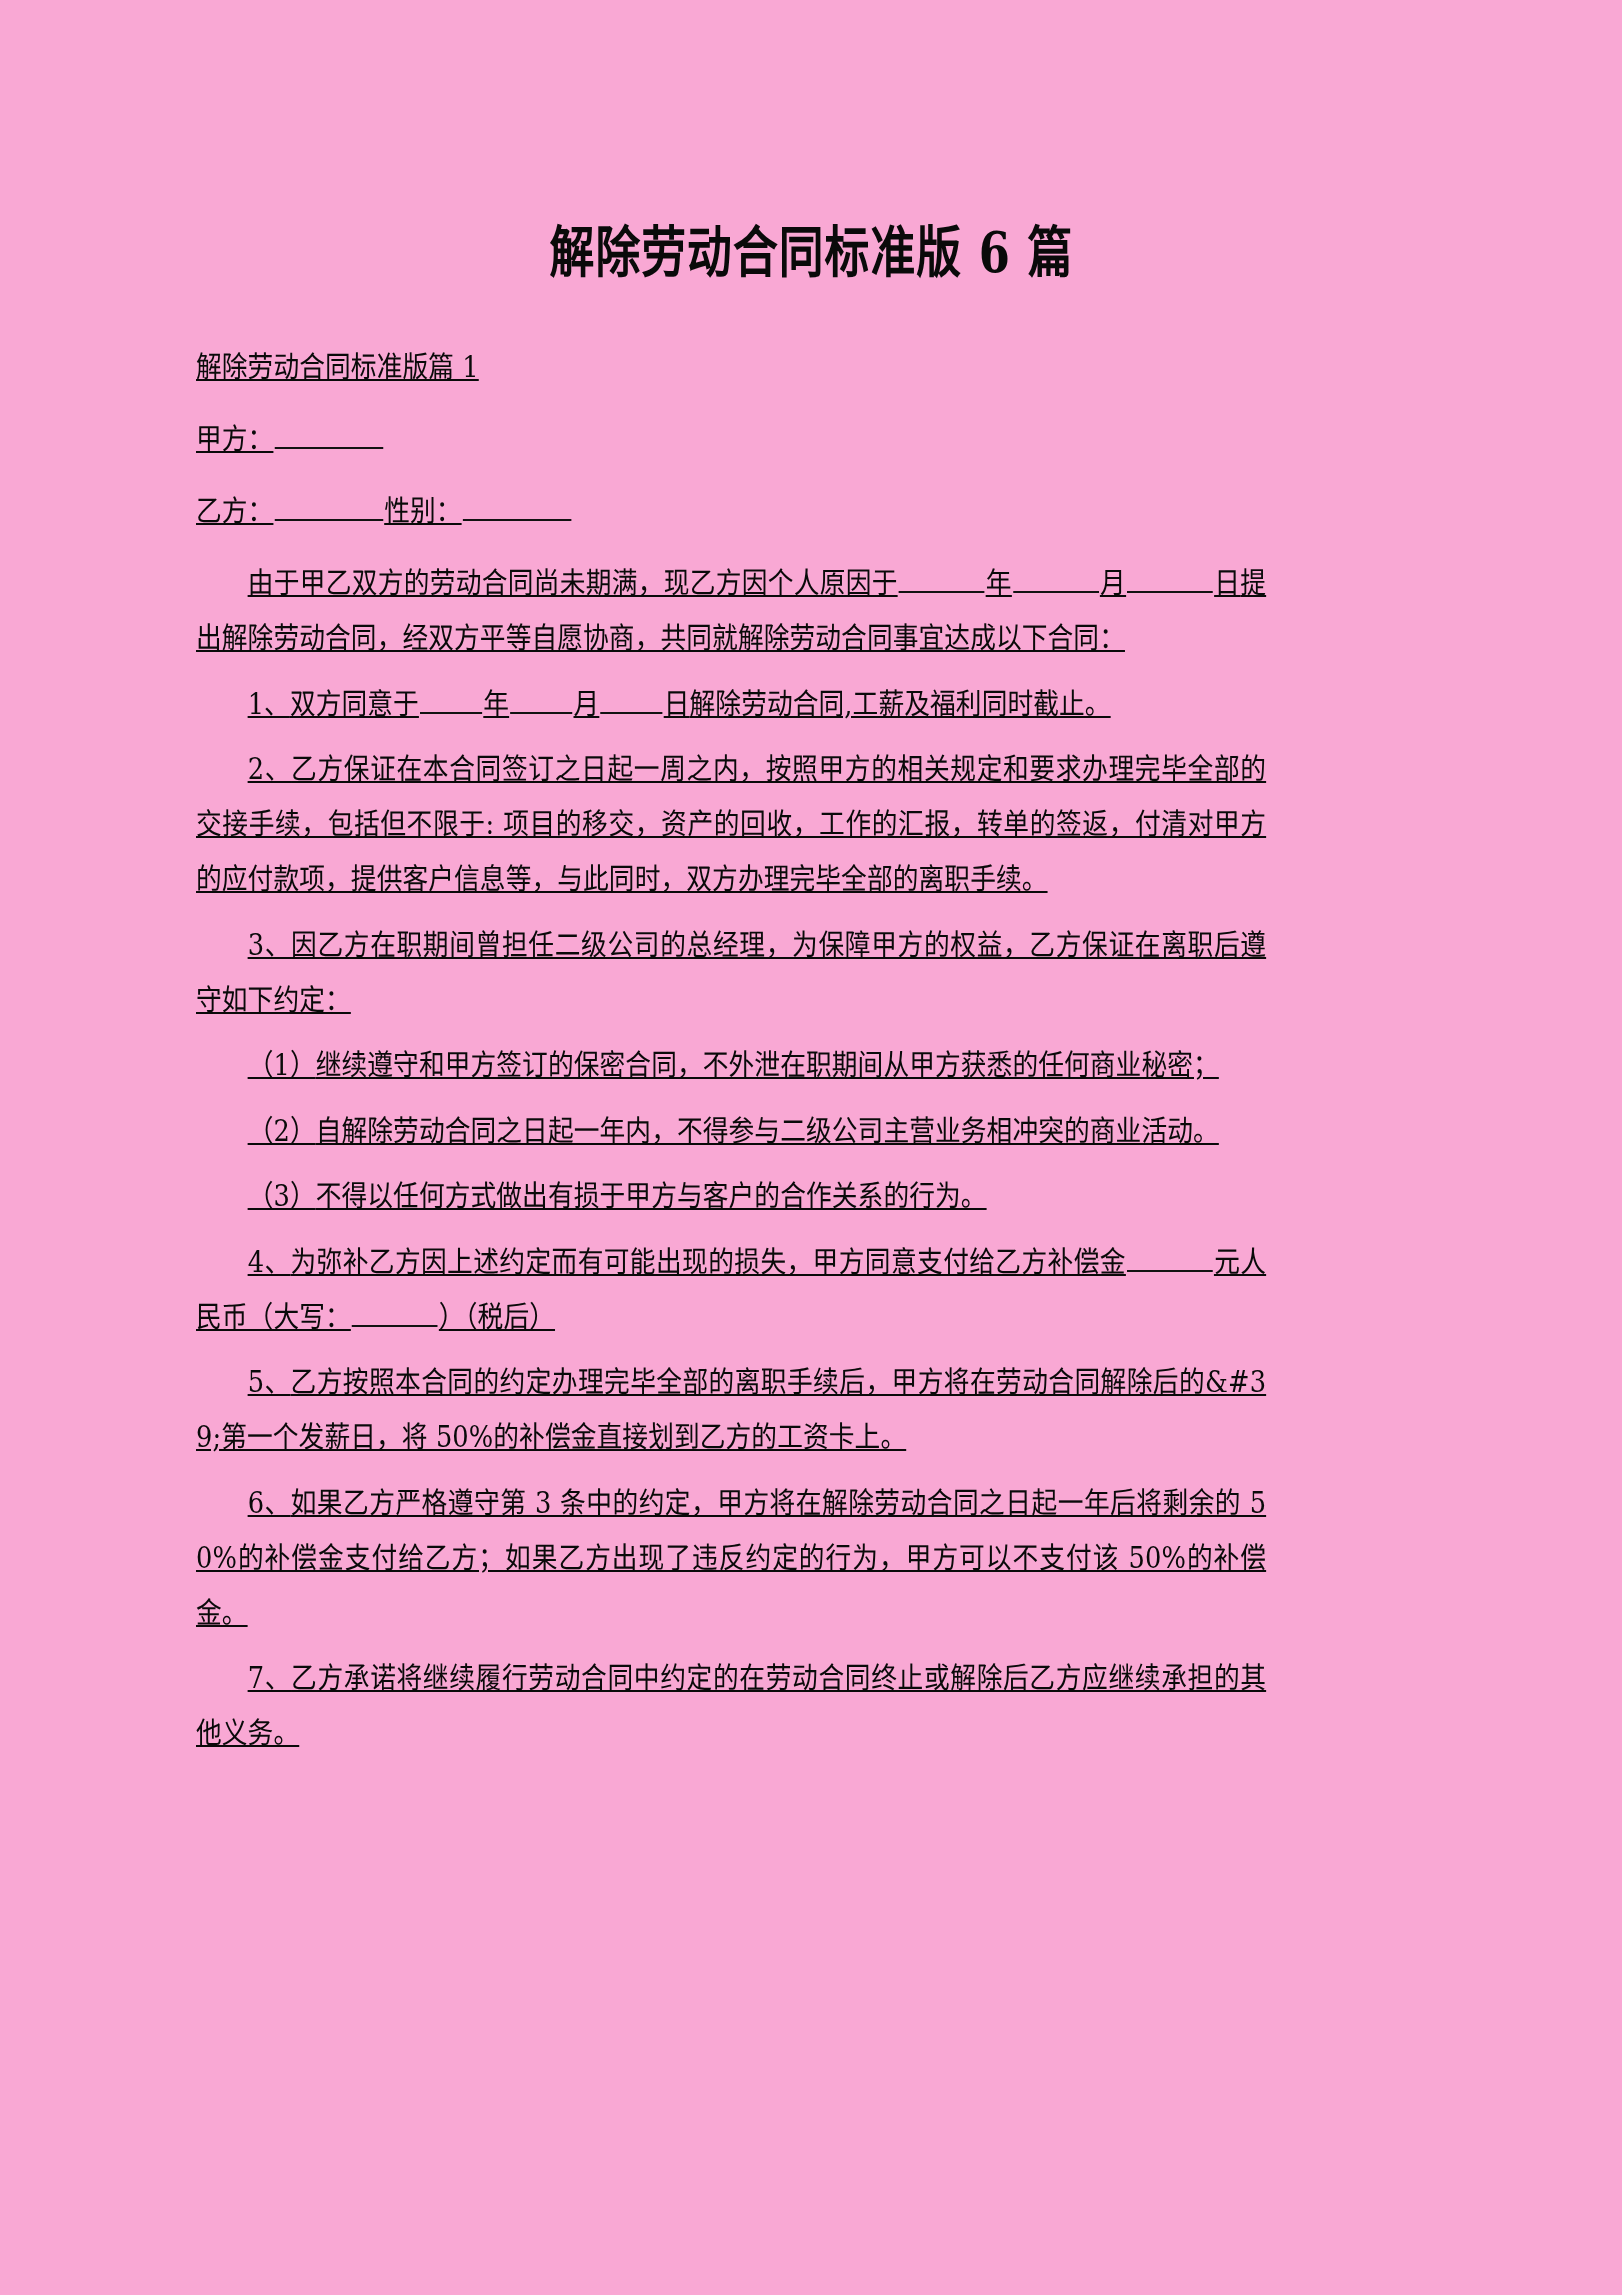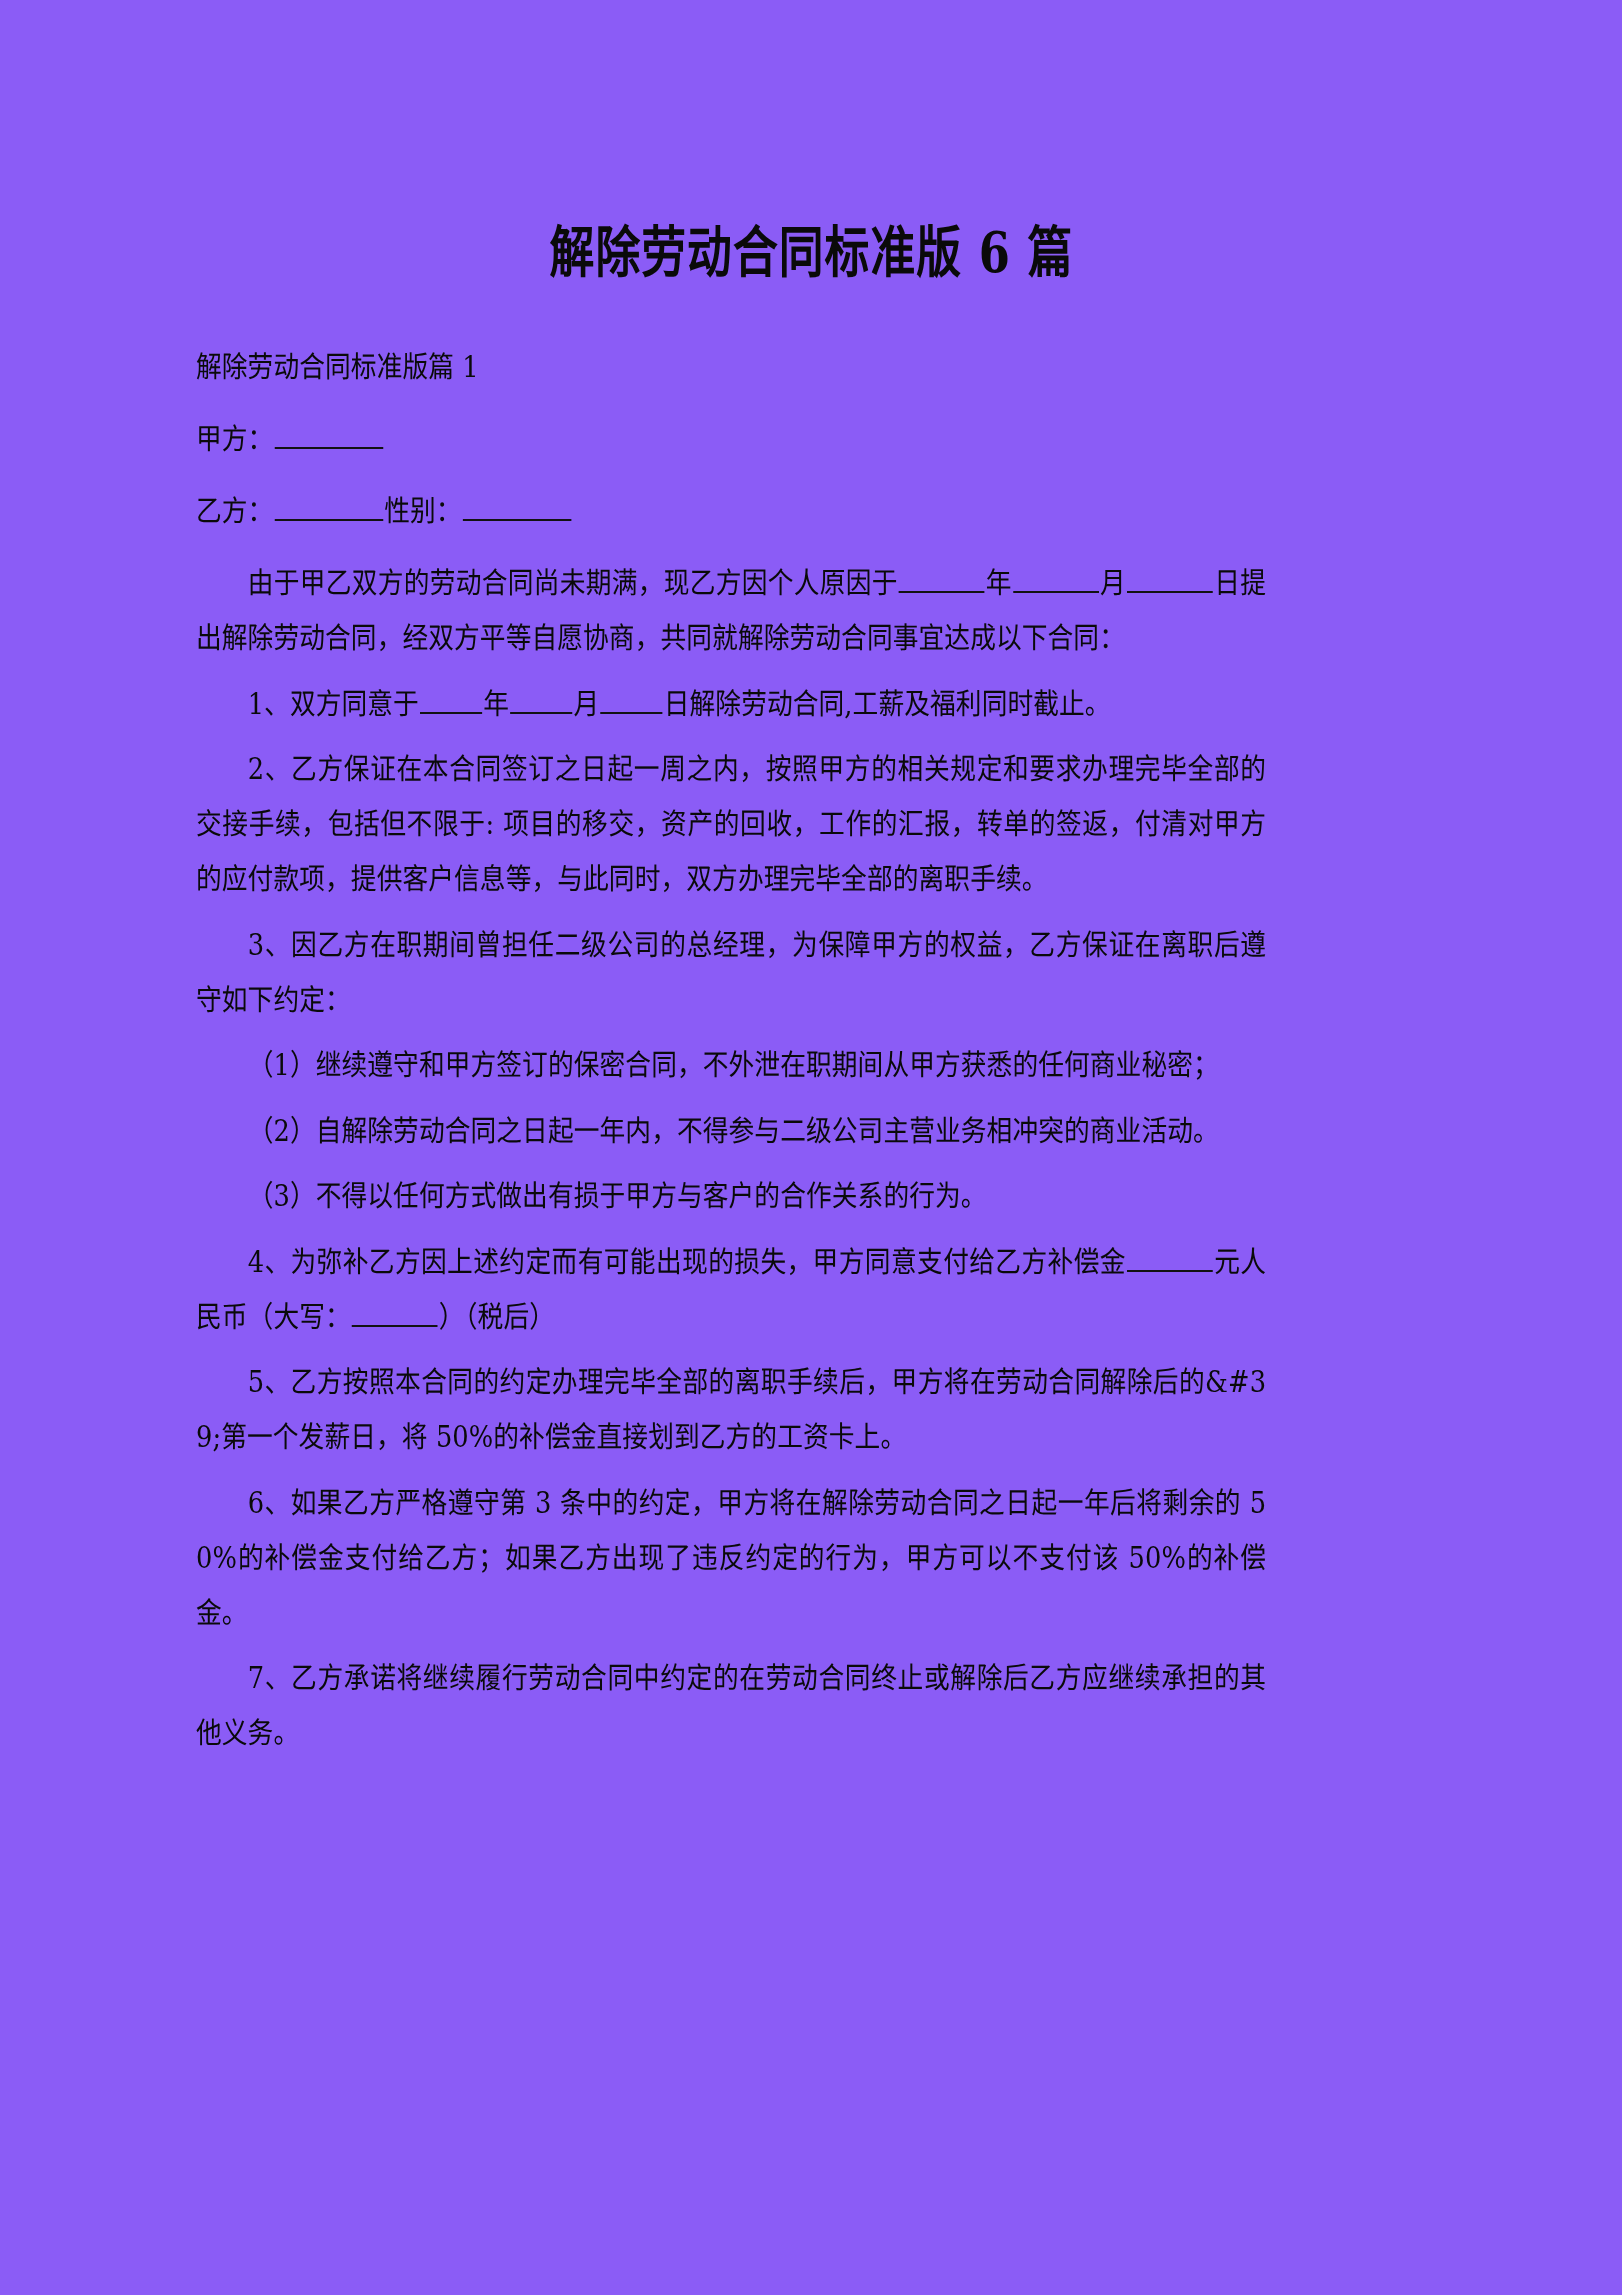--- a/index.html
+++ b/index.html
@@ -6,21 +6,21 @@
   html, body {
     margin: 0;
     padding: 0;
     background: #ffffff;
   }
 
   .page {
     position: relative;
     width: 1623px;
     height: 2295px;
-    background: #8b5cf6;
+    background: #f9a8d4;
     box-sizing: border-box;
     overflow: hidden;
     font-family: "DejaVu Serif", "Liberation Serif", serif;
     color: #0a0a0a;
   }
 
   
   .doc-title {
     position: absolute;
     top: 175px;
@@ -36,20 +36,21 @@
     transform-origin: center center;
     white-space: nowrap;
   }
 
   
   .body-block {
     position: absolute;
     top: 340px;
     left: 196px;
     width: 1070px;
+    text-decoration: underline;
   }
 
   .para {
     font-size: 29.4px;
     line-height: 55px;
     text-align: justify;
     text-justify: inter-character;
     letter-spacing: 0.1px;
     margin: 0 0 10.5px 0;
     transform: scaleX(0.875);

